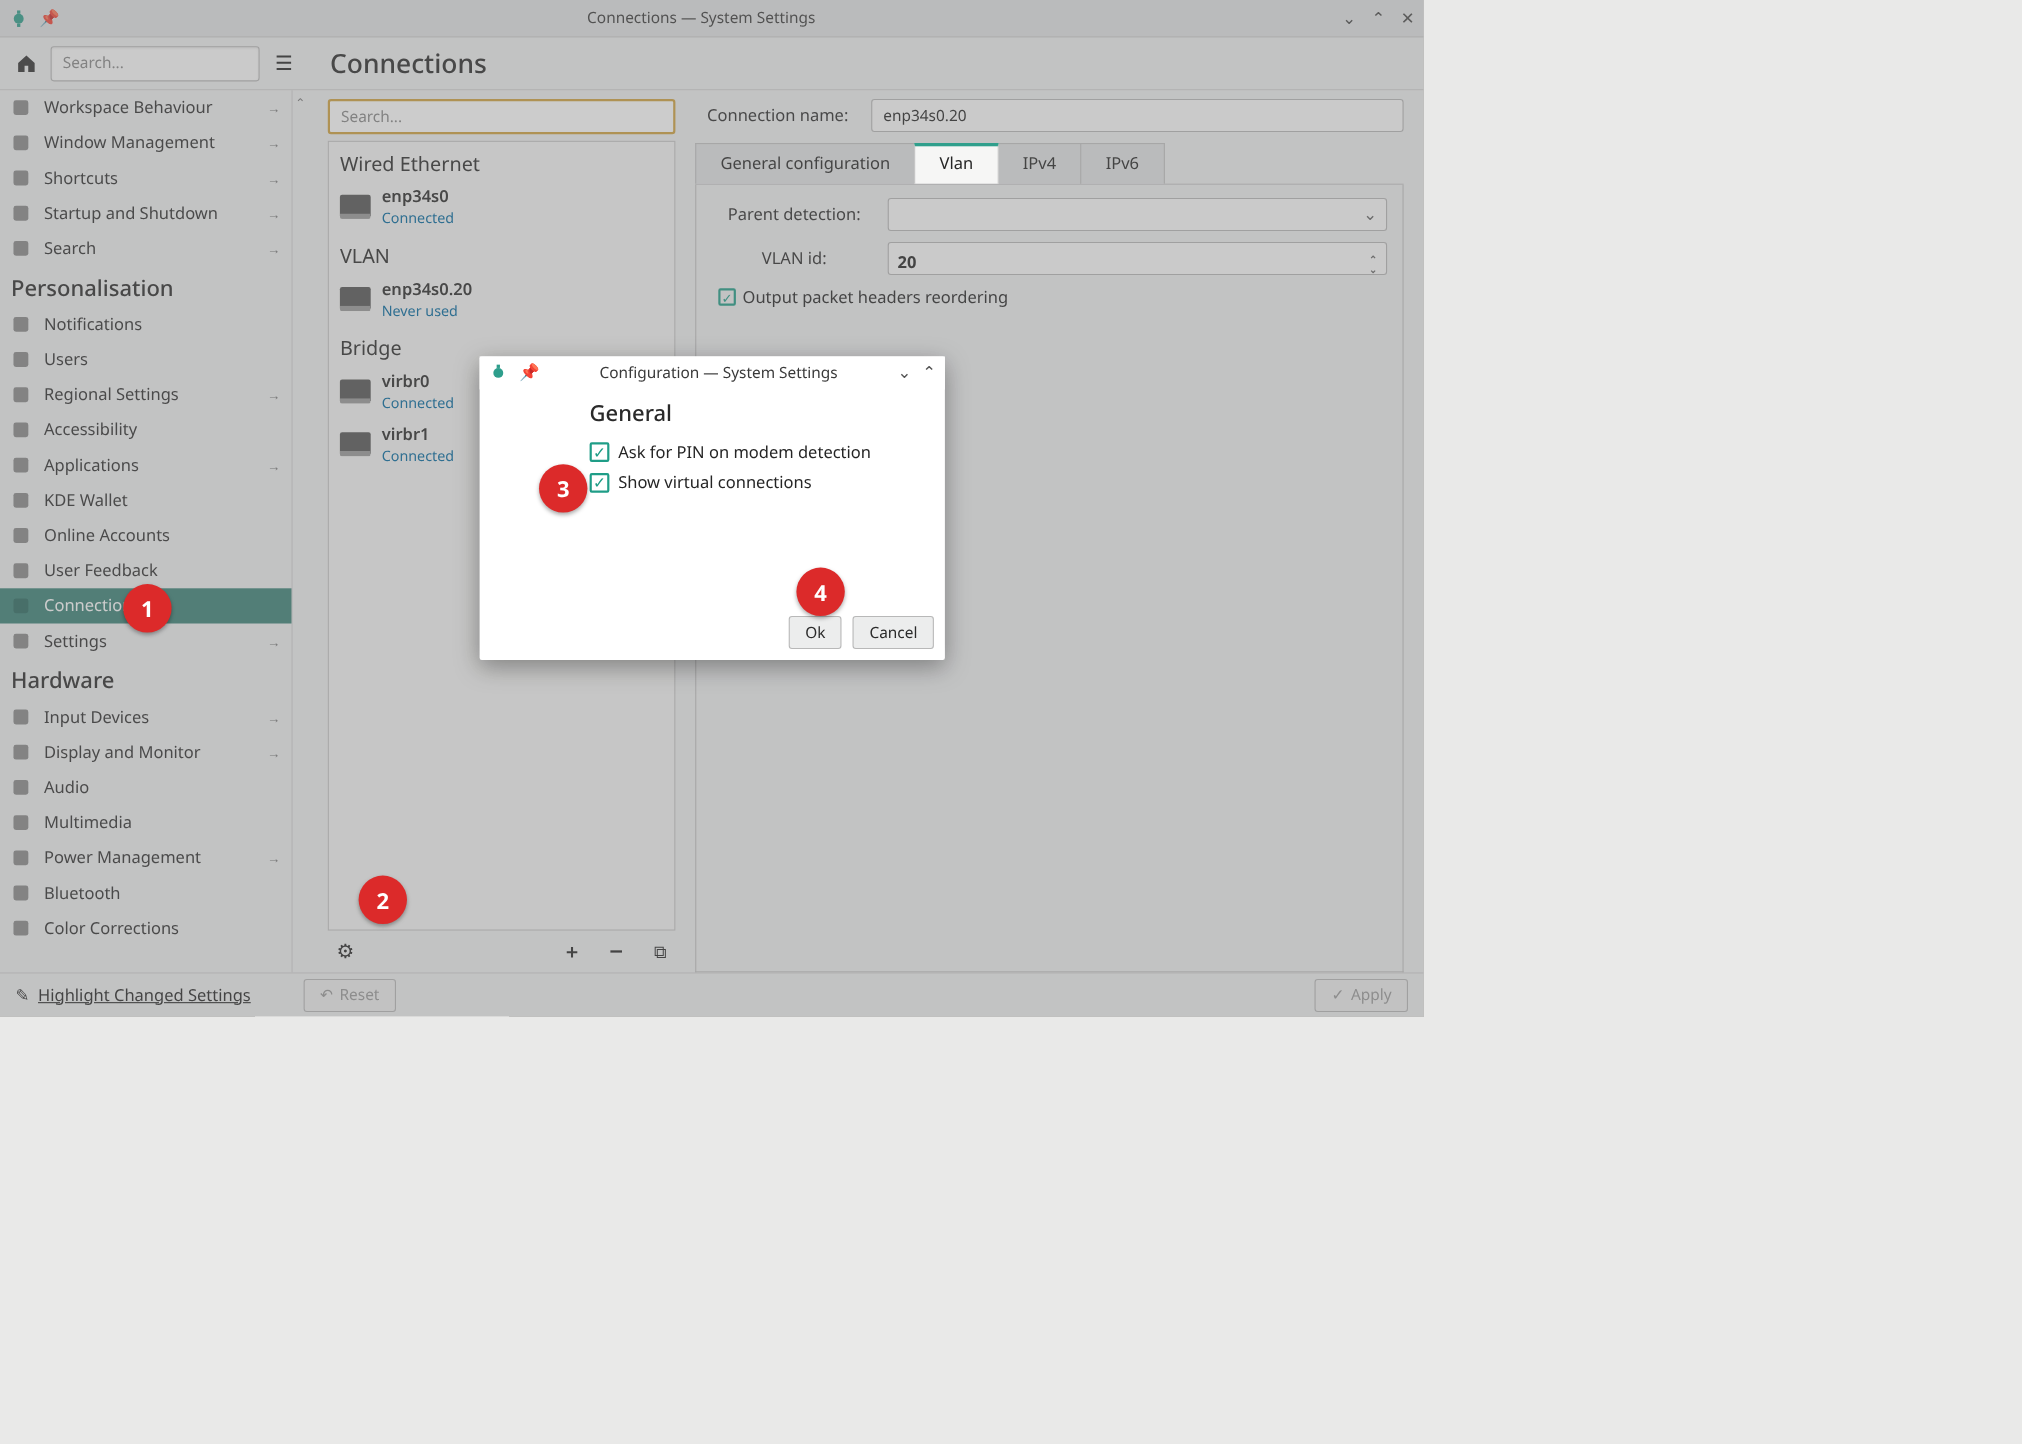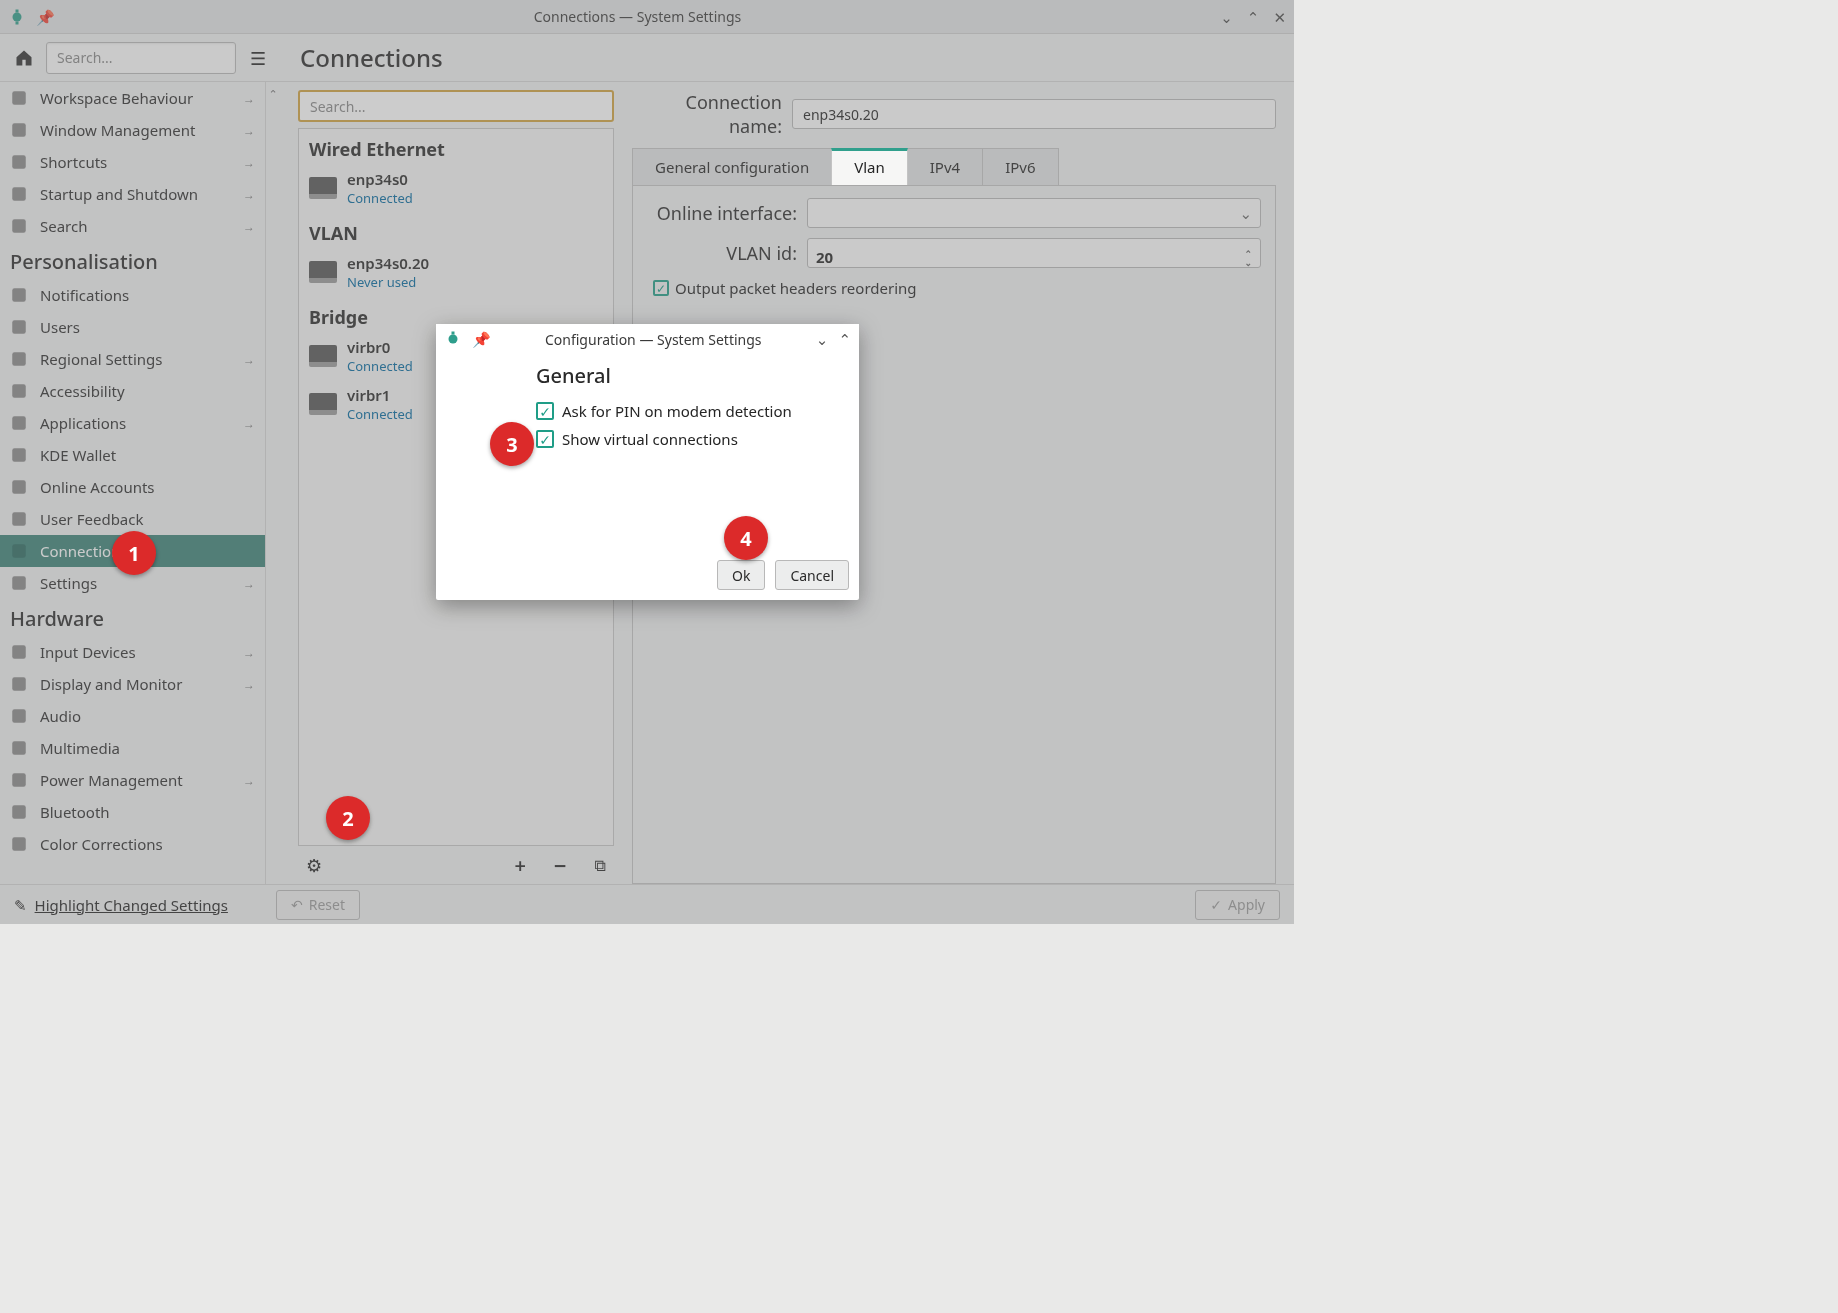--- a/index.html
+++ b/index.html
@@ -21,31 +21,31 @@
   .sb-item { display:flex; align-items:center; height:32px; padding:0 10px 0 8px; gap:10px; font-size:15px; color:#2e2e2e; cursor:pointer; }
   .sb-item .sb-icon { width:22px; height:22px; display:flex; align-items:center; justify-content:center; flex-shrink:0; }
   .sb-item .sb-label { flex:1; }
   .sb-item .sb-arrow { color:#7a7a7a; font-size:12px; }
   .sb-item.active { background:#3b8277; color:#fff; }
   .content { flex:1; display:flex; flex-direction:column; padding: 8px 18px 0 18px; gap:8px; position:relative; }
   .content-upper { display:flex; gap:18px; flex:1; min-height:0; }
   .conn-col { width: 316px; display:flex; flex-direction:column; }
   .conn-search { height:32px; border:2px solid #d0a23e; border-radius:3px; background:#fff; padding:0 10px; font-size:14px; color:#888; display:flex; align-items:center; margin-bottom:6px; }
   .conn-list { flex:1; border:1px solid #c7c7c7; background:#f6f6f5; overflow:auto; }
-  .conn-group-h { font-size:18px; font-weight:700; padding:8px 10px 4px; color:#2b2b2b; }
+  .conn-group-h { font-size:18px; font-weight:400; padding:8px 10px 4px; color:#2b2b2b; }
   .conn-row { display:flex; align-items:center; gap:10px; padding:4px 10px 6px; }
   .conn-icon { width:28px; height:22px; background:#555; border-radius:2px; border-bottom:5px solid #999; }
   .conn-row .cr-text { display:flex; flex-direction:column; }
   .conn-row .cr-name { font-size:15px; font-weight:600; color:#2a2a2a; }
   .conn-row .cr-sub { font-size:13px; color:#0369a1; }
   .conn-toolbar { height:38px; display:flex; align-items:center; justify-content:flex-start; gap:28px; padding:0 8px; }
   .conn-toolbar .spacer { flex:1; }
   .detail-col { flex:1; display:flex; flex-direction:column; }
   .field-row { display:flex; align-items:center; gap:10px; margin-bottom:10px; }
-  .field-label { width:150px; text-align:right; font-size:18px; color:#2b2b2b; }
+  .field-label { width:150px; text-align:center; font-size:15px; color:#2b2b2b; }
   .field-input { flex:1; height:30px; border:1px solid #b8b8b8; border-radius:3px; background:#fcfcfc; padding:0 10px; font-size:14px; display:flex; align-items:center; }
   .tabs { display:flex; border-bottom:1px solid #c3c3c3; }
   .tab { padding:8px 22px; font-size:15px; background:#e3e4e5; border:1px solid #c3c3c3; border-bottom:none; margin-right:-1px; cursor:pointer; }
   .tab.active { background:#f6f6f5; border-top:3px solid #309f8c; padding-top:6px; position:relative; z-index:1; }
   .tab-body { border:1px solid #c3c3c3; border-top:none; padding:12px 14px; flex:1; background:#eff0f1; }
   .footer { height:40px; display:flex; align-items:center; padding:0 14px; border-top:1px solid #d5d5d5; }
   .footer-left { display:flex; align-items:center; gap:8px; font-size:15px; }
   .footer-left .underline { text-decoration: underline; }
   .footer-spacer { flex:1; }
   .btn { height:30px; padding:0 14px; border:1px solid #b8b8b8; border-radius:3px; background:#eceded; font-size:14px; display:inline-flex; align-items:center; gap:6px; color:#2b2b2b; cursor:pointer; }
@@ -361,21 +361,21 @@
             </div>
           </div>
           <div class="tabs" id="tabs">
               <div class="tab">General configuration</div>
               <div class="tab active">Vlan</div>
               <div class="tab">IPv4</div>
               <div class="tab">IPv6</div>
             </div>
           <div class="tab-body">
             <div class="field-row">
-              <div class="field-label">Online interface:</div>
+              <div class="field-label">Parent detection:</div>
               <div class="inp-combo">
                 <span>⌄</span>
               </div>
             </div>
             <div class="field-row">
               <div class="field-label">VLAN id:</div>
               <div class="spin">
                 <span class="spin-val">20</span>
                 <span class="spin-btns">
                     <span>⌃</span>

